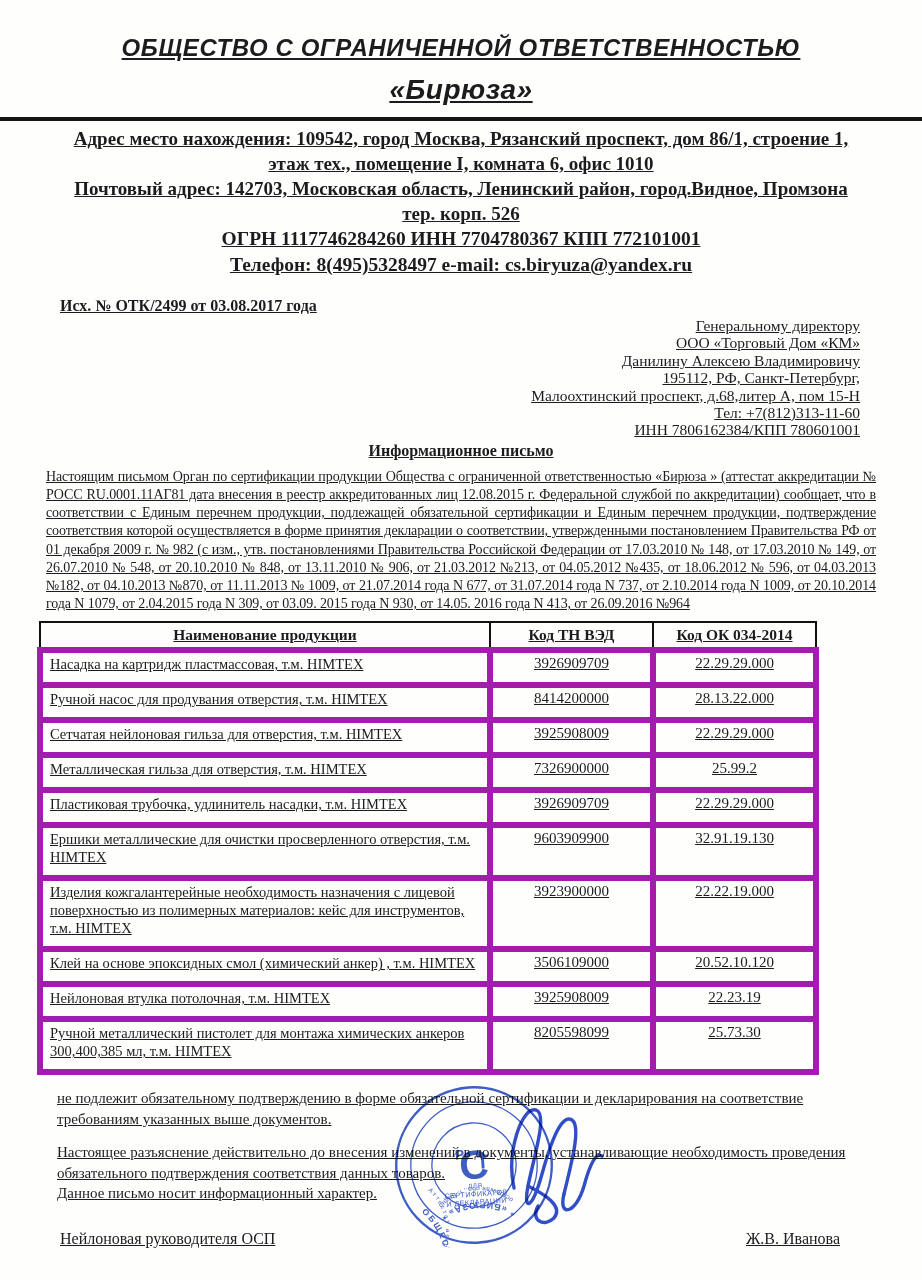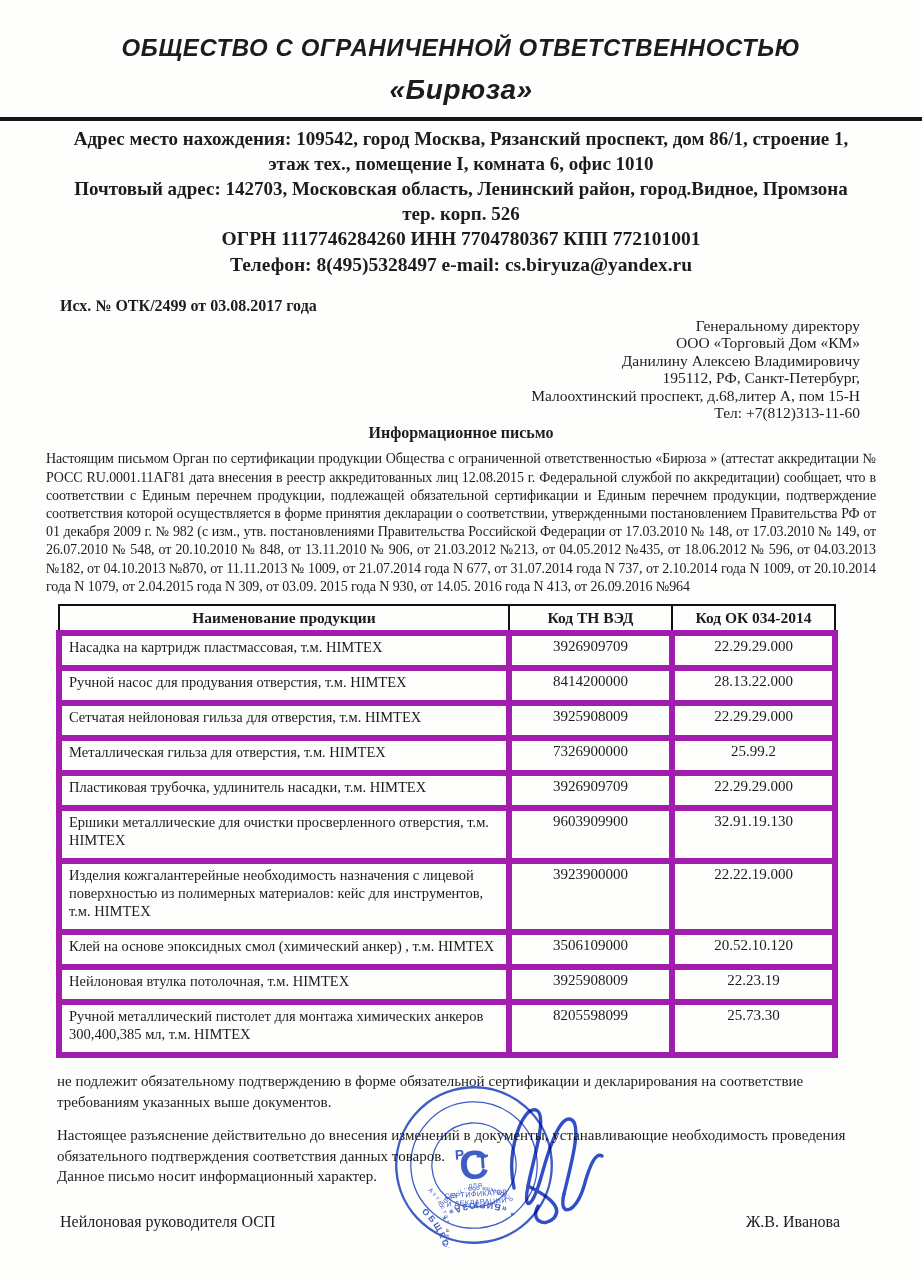--- a/index.html
+++ b/index.html
@@ -3,20 +3,21 @@
 <meta charset="utf-8">
 <style>
   html,body { margin:0; padding:0; background:#ffffff; }
   .page {
     position:relative;
     width:922px; height:1280px;
     background:#fefefd;
     overflow:hidden;
     font-family:"Liberation Serif", serif;
     color:#1c1c1e;
+    text-decoration:underline;
   }
   
   .org-type {
     margin-top:34px;
     text-align:center;
     font-family:"Liberation Sans", sans-serif;
     font-style:italic; font-weight:bold;
     font-size:24px; letter-spacing:.6px;
   }
   .org-name {
@@ -43,21 +44,21 @@
   .subject { margin:3px 0 8px; text-align:center; font-weight:bold; font-size:16px; }
   
   .body-text {
     margin:6px 0 0; padding:0 46px;
     text-align:justify; font-size:14px; line-height:18.2px;
     letter-spacing:-0.1px;
   }
   
   table.products {
     border-collapse:collapse; table-layout:fixed;
-    margin:8px 0 0 56px; width:776px;
+    margin:8px 0 0 37px; width:776px;
   }
   table.products col.c1 { width:450px; }
   table.products col.c2 { width:163px; }
   table.products col.c3 { width:163px; }
   table.products th {
     border:2px solid #111;
     font-size:15.5px; font-weight:bold;
     padding:3px 2px; text-align:center;
   }
   table.products td {
@@ -116,20 +117,21 @@
 
   <div class="ref-line">Исх. № ОТК/2499 от 03.08.2017 года</div>
 
   <div class="recipient">
       <div>Генеральному директору</div>
       <div>ООО «Торговый Дом «КМ»</div>
       <div>Данилину Алексею Владимировичу</div>
       <div>195112, РФ, Санкт-Петербург,</div>
       <div>Малоохтинский проспект, д.68,литер А, пом 15-Н</div>
       <div>Тел: +7(812)313-11-60</div>
+      <div>ИНН 7806162384/КПП 780601001</div>
     </div>
 
   <h2 class="subject">Информационное письмо</h2>
 
   <p class="body-text">Настоящим письмом Орган по сертификации продукции Общества с ограниченной ответственностью «Бирюза » (аттестат аккредитации № РОСС RU.0001.11АГ81 дата внесения в реестр аккредитованных лиц  12.08.2015 г. Федеральной службой по аккредитации) сообщает, что в соответствии с Единым перечнем продукции, подлежащей обязательной сертификации и Единым перечнем продукции, подтверждение соответствия которой осуществляется в форме принятия декларации о соответствии, утвержденными постановлением Правительства РФ от 01 декабря 2009 г. № 982 (с изм., утв. постановлениями Правительства Российской Федерации от 17.03.2010 № 148, от 17.03.2010 № 149, от 26.07.2010 № 548, от 20.10.2010 № 848,  от 13.11.2010 № 906, от 21.03.2012 №213, от 04.05.2012 №435, от 18.06.2012 № 596, от 04.03.2013 №182, от 04.10.2013 №870, от 11.11.2013 № 1009, от 21.07.2014 года N 677,  от 31.07.2014 года N 737, от 2.10.2014 года N 1009,  от 20.10.2014 года N 1079, от 2.04.2015 года N 309, от 03.09. 2015 года N 930, от 14.05. 2016 года N 413, от 26.09.2016 №964</p>
 
   <table class="products">
     <colgroup>
         <col class="c1">
         <col class="c2">

